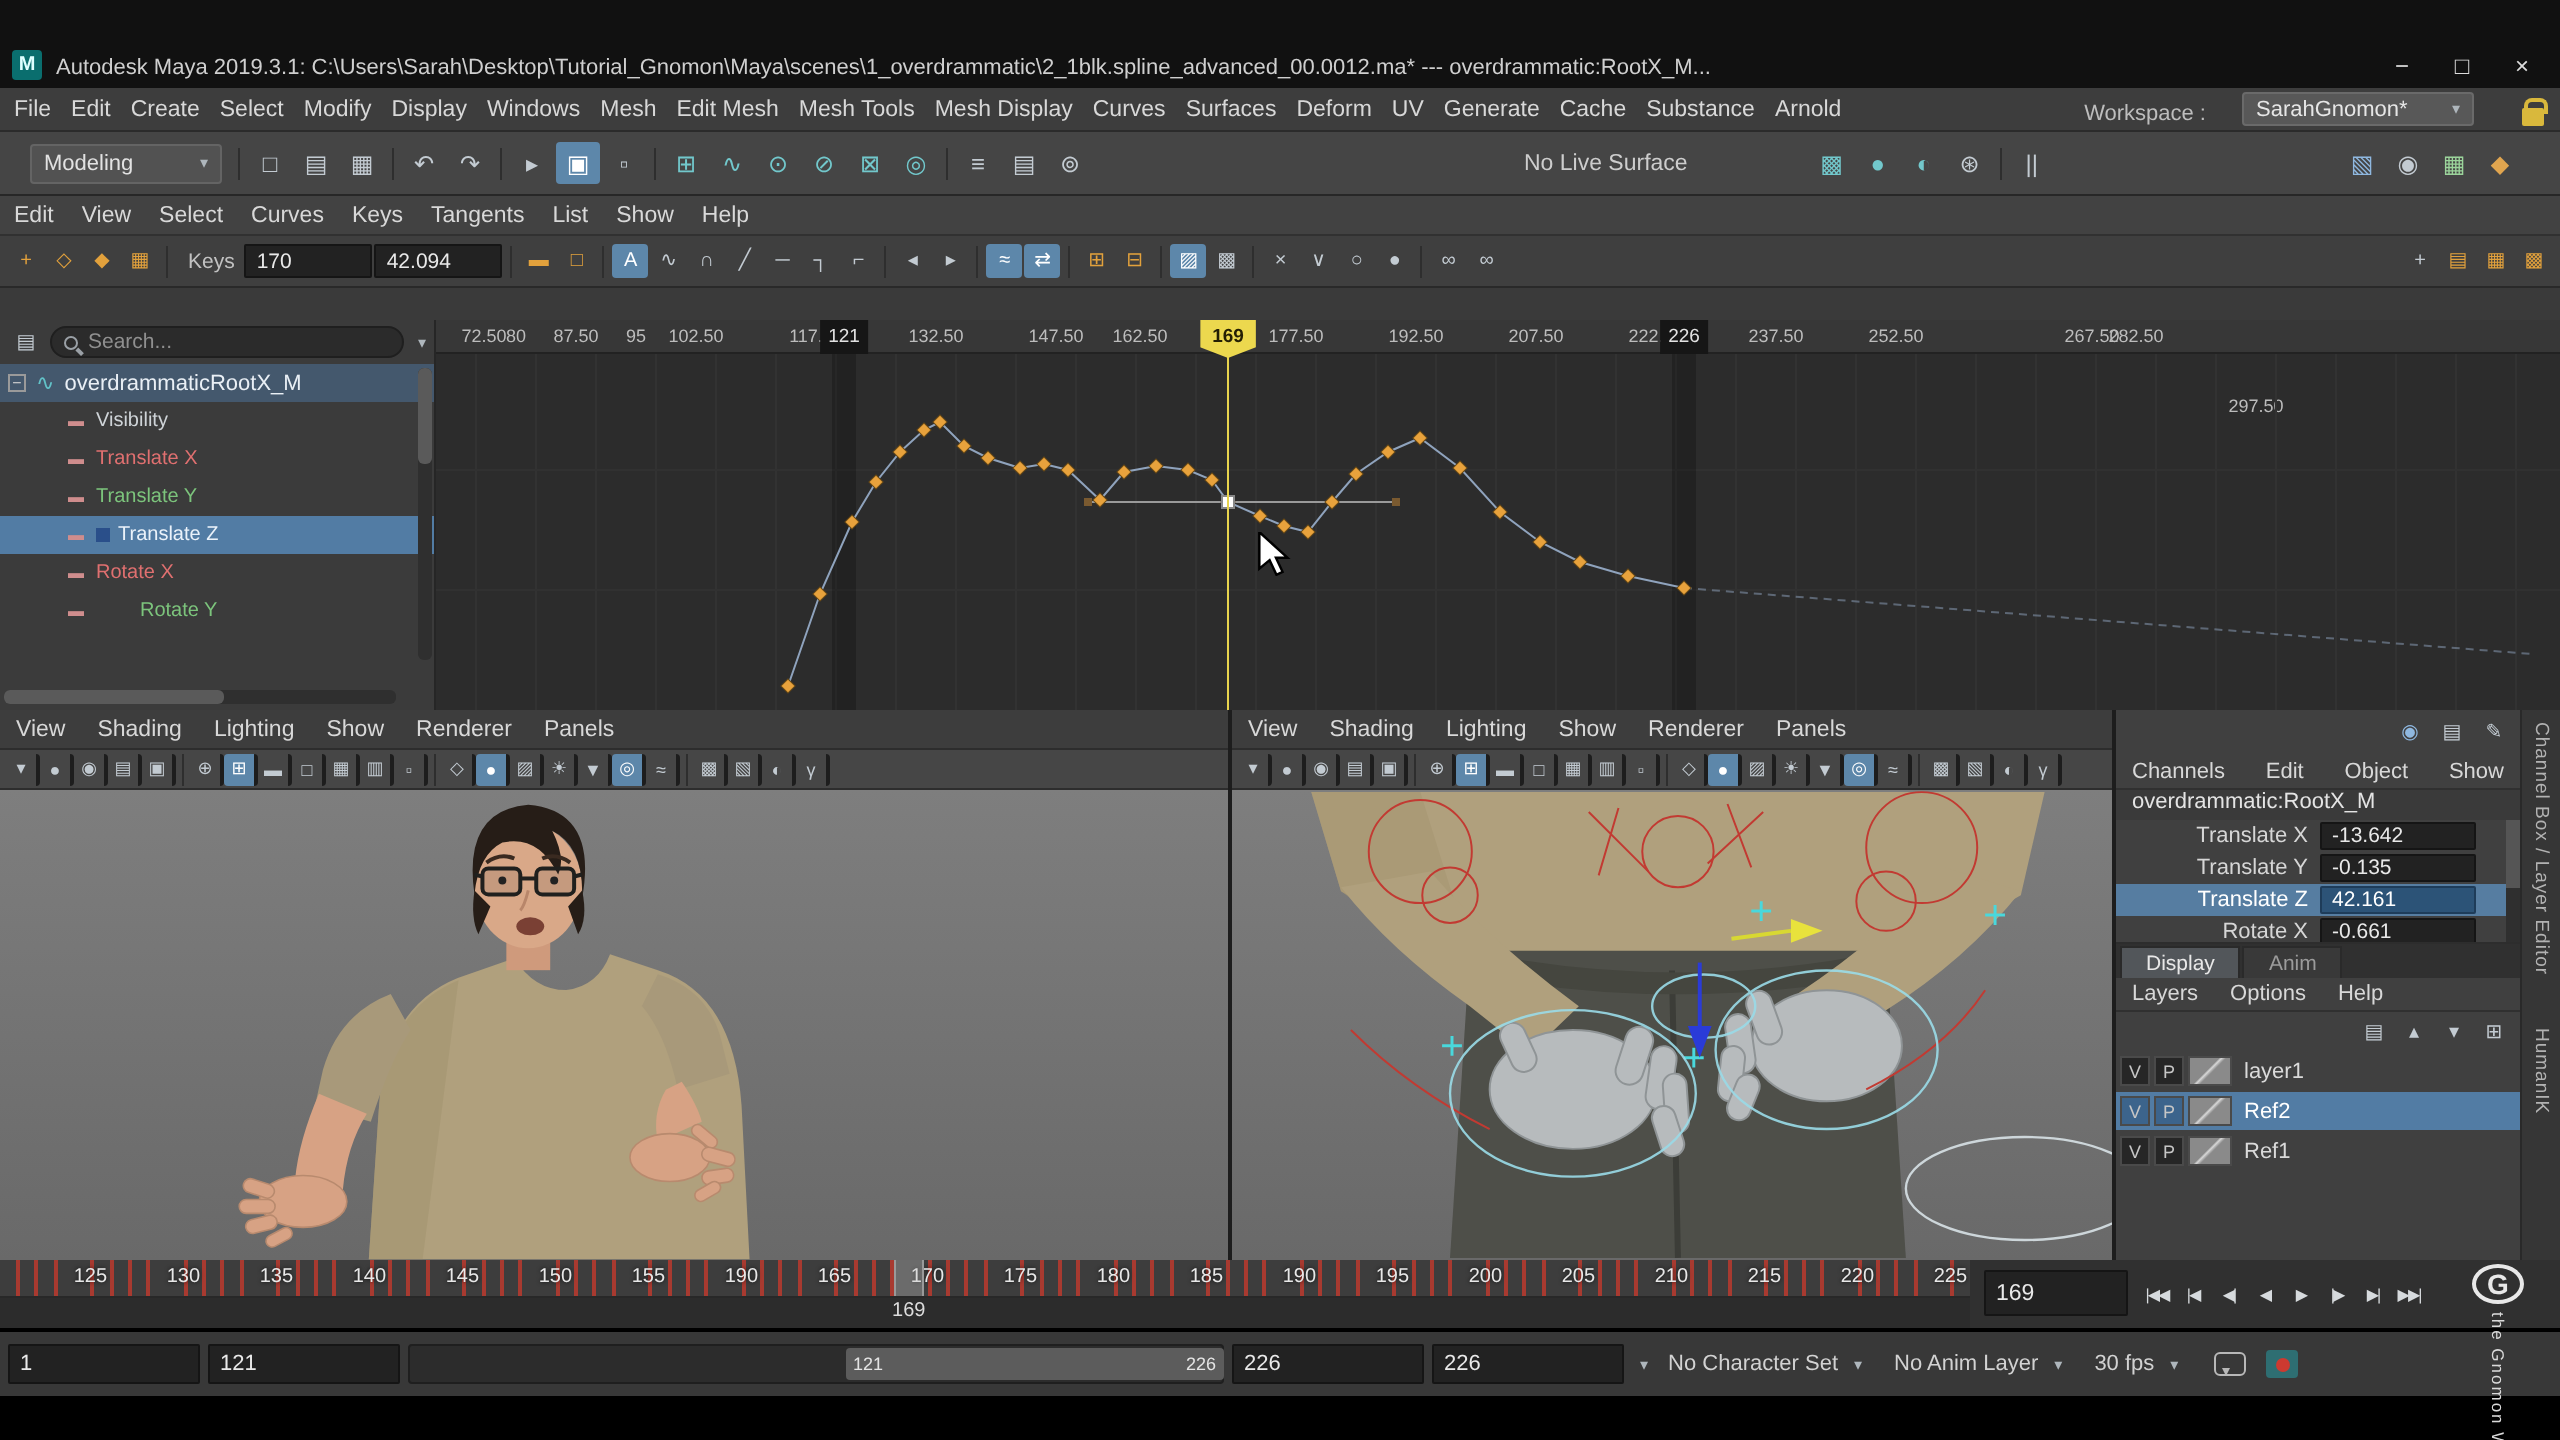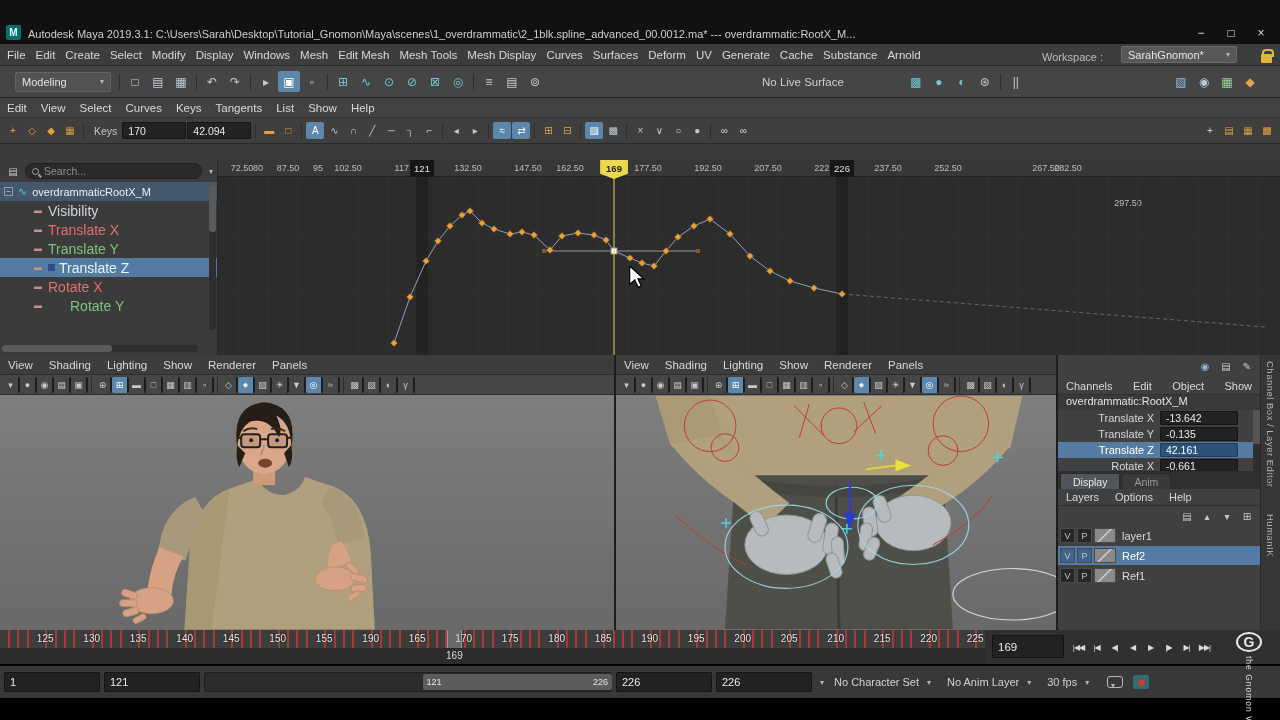--- a/index.html
+++ b/index.html
@@ -54,21 +54,21 @@
 .mag:after{content:"";position:absolute;width:4px;height:1.5px;background:#9aa0a6;transform:rotate(45deg);left:5px;top:6px}
 .search-ph{font-size:10.5px;color:#8f8f8f}
 .ge-row{height:19px;display:flex;align-items:center;font-size:11px;padding-left:4px}
 .ge-row.selected{background:#527ca4}
 .ge-row.root{background:#44586d}
 .expander{width:9px;height:9px;border:1px solid #9a9a9a;color:#cfcfcf;font-size:8px;line-height:7px;text-align:center;margin-right:5px;flex:none}
 .curve-icon{color:#62c2c8;font-size:11px;margin-right:5px}
 .root-label{font-size:11px;color:#e9eff5}
 .ch-dash{color:#cf8d8d;font-size:8px;margin:0 6px 0 30px;flex:none}
 .ch-swatch{width:7px;height:7px;background:#2a4f8a;margin-right:4px;flex:none}
-.ch-label{font-size:14px}
+.ch-label{font-size:10px}
 .vsb{position:absolute;right:1px;top:24px;width:7px;height:146px;background:#2f2f2f;border-radius:3px}
 .vsb .thumb{width:100%;height:48px;background:#5a5a5a;border-radius:3px}
 .hsb{position:absolute;left:2px;bottom:3px;width:196px;height:7px;background:#2f2f2f;border-radius:3px}
 .hsb .thumb{width:110px;height:100%;background:#5a5a5a;border-radius:3px}
 .ge-graph{position:relative;flex:1;background:#2c2c2c;overflow:hidden}
 .ge-ruler{position:relative;height:17px;background:#373737;border-bottom:1px solid #222}
 .ruler-label{position:absolute;top:3px;font-size:9px;color:#bcbcbc;transform:translateX(-50%);white-space:nowrap}
 .badge{position:absolute;top:0;height:17px;line-height:17px;padding:0 4px;font-size:9.5px;background:#161616;color:#e2e2e2;transform:translateX(-50%);z-index:2}
 .badge.current{background:#ecd84e;color:#241f04;font-weight:bold;z-index:3;clip-path:polygon(0 0,100% 0,100% 72%,50% 100%,0 72%);padding:0 6px;height:19px}
 .plot-svg{position:absolute;left:0;top:17px;width:100%;height:178px}

